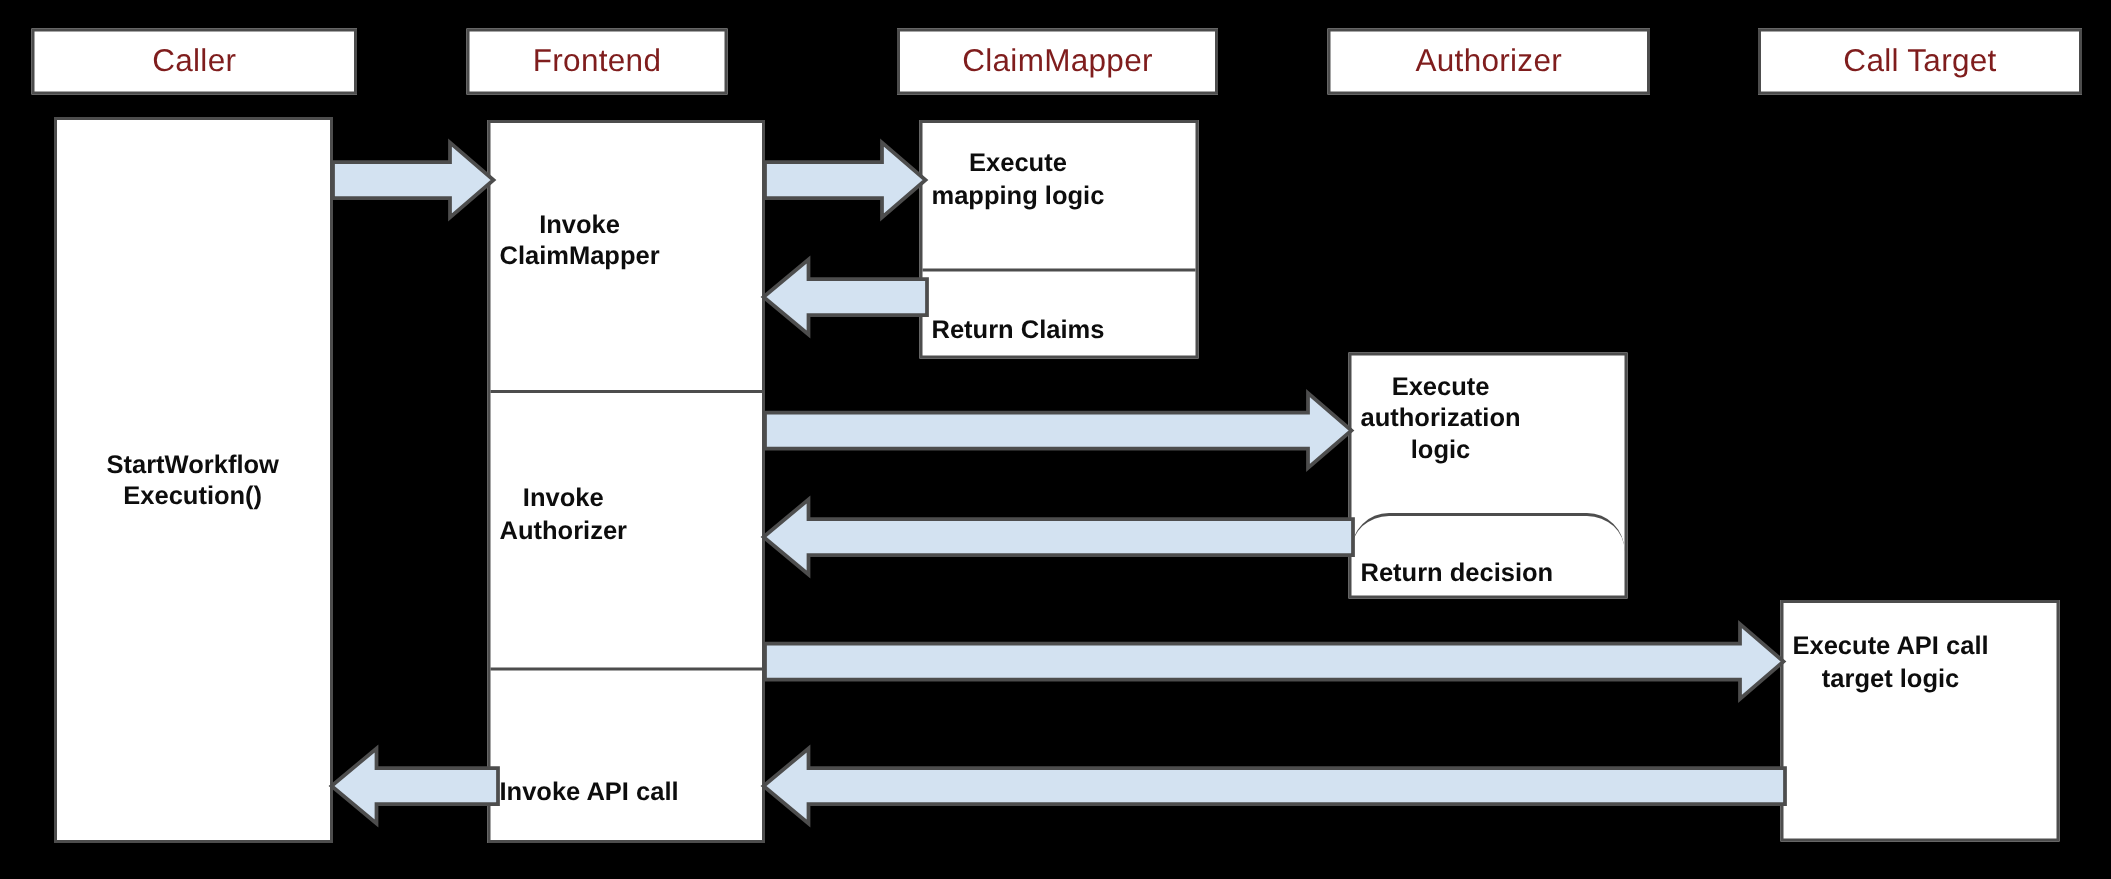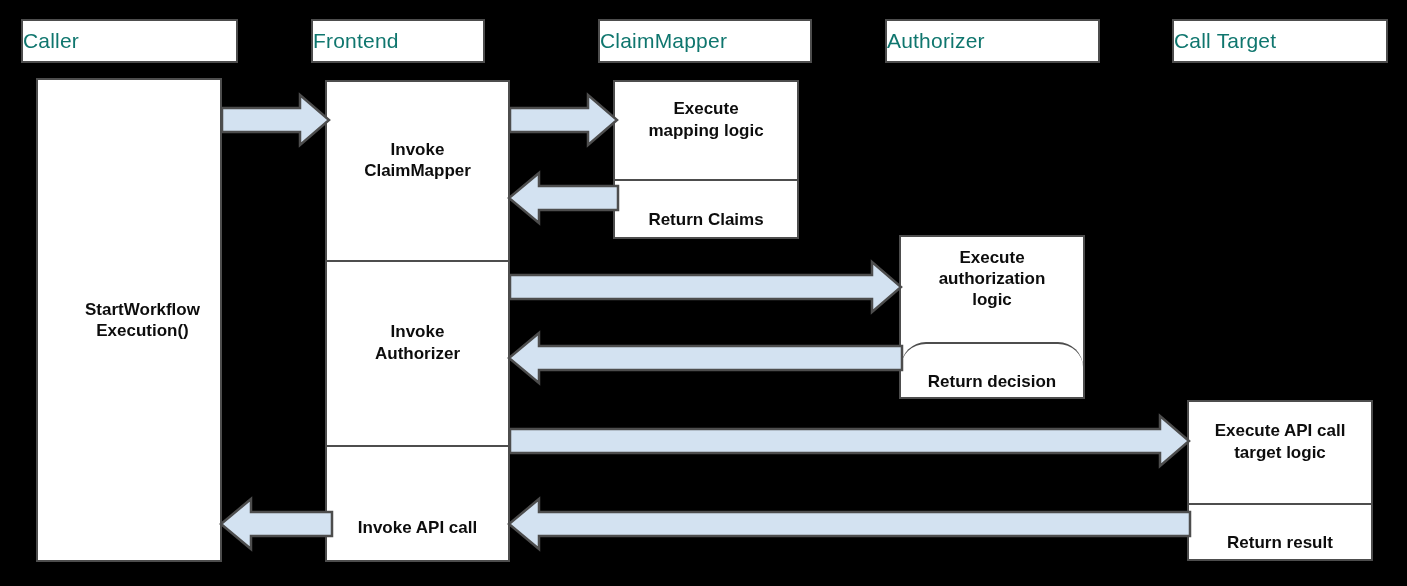--- a/index.html
+++ b/index.html
@@ -16,38 +16,38 @@
     overflow: hidden;
     font-family: "Liberation Sans", sans-serif;
   }
   .lane-header {
     position: absolute;
     background: #ffffff;
     border: 2px solid #4d4d4d;
     box-sizing: border-box;
     display: flex;
     align-items: center;
-    color: #0f766e;
+    justify-content: center;
+    color: #7f1d1d;
     font-size: 21px;
     font-weight: 400;
     letter-spacing: 0.2px;
   }
   .activation {
     position: absolute;
     background: #ffffff;
     border: 2px solid #4d4d4d;
     box-sizing: border-box;
     display: flex;
     flex-direction: column;
   }
   .act-seg {
     flex: 0 0 auto;
     display: flex;
     align-items: center;
-    justify-content: center;
     text-align: center;
     color: #0d0d0d;
     font-size: 17px;
     font-weight: bold;
     line-height: 1.25;
     box-sizing: border-box;
     padding: 2px 6px;
   }
   .act-seg + .act-seg {
     border-top: 2px solid #4d4d4d;
@@ -119,23 +119,20 @@
     </div>
     <div class="act-seg" style="height:77px;border-radius:25px;">
       <span>Return decision</span>
     </div>
   </div>
 
   <div class="activation" style="left:1187px; top:400px; width:186px; height:161px;">
     <div class="act-seg" style="height:79px;border-radius:32px;">
       <span>Execute API call<br>target logic</span>
     </div>
-    <div class="act-seg" style="height:78px;">
-      <span>Return result</span>
-    </div>
   </div>
 
   <div class="arrow-wrap" style="left:222px; top:94px; width:108px; height:52px;">
     <svg width="108" height="52" viewBox="0 0 108 52">
       <path d="M0,14 L78,14 L78,1 L107,26 L78,51 L78,38 L0,38 Z" fill="#d3e2f1" stroke="#4d4d4d" stroke-width="2.5" stroke-linejoin="miter"></path>
     </svg>
   </div>
 
   <div class="arrow-wrap" style="left:510px; top:94px; width:108px; height:52px;">
     <svg width="108" height="52" viewBox="0 0 108 52">

